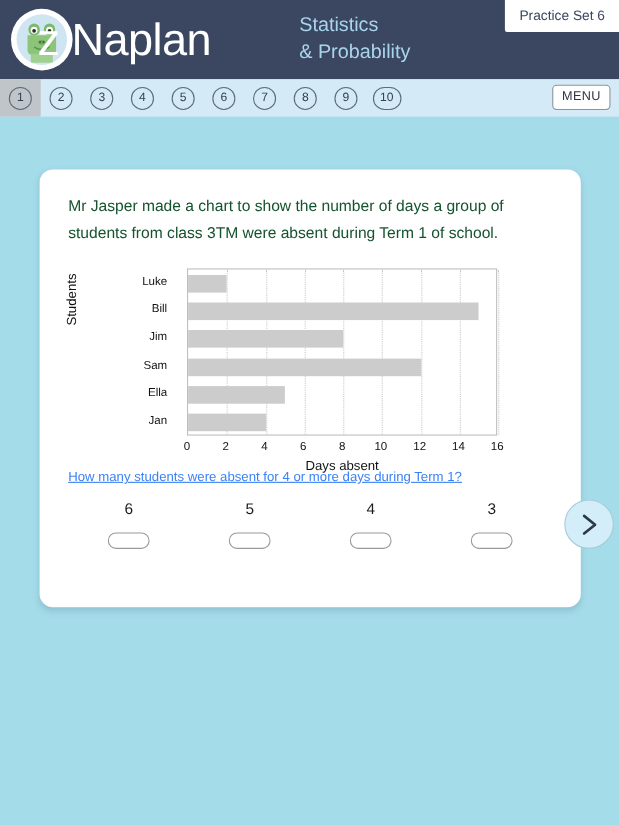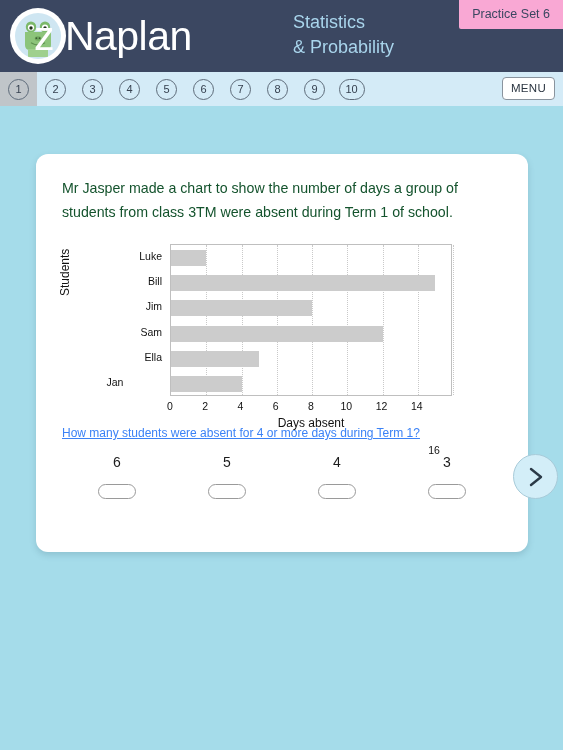--- a/index.html
+++ b/index.html
@@ -49,26 +49,25 @@
     letter-spacing: -0.5px;
     white-space: nowrap;
   }
   .subject {
     position: absolute;
     left: 272px; top: 10px;
     color: #a9d5ec;
     font-size: 18px;
     line-height: 25px;
     white-space: nowrap;
-    margin-left: 21px;
   }
   .practice-tab {
     position: absolute;
     right: 0; top: 0;
-    background: #f9a8d4;
+    background: #ffffff;
     color: #3b4761;
     font-size: 12.5px;
     padding: 7px 13px 8px 13px;
     border-radius: 0 0 0 2px;
     white-space: nowrap;
   }
 
   
   .navbar {
     position: relative;
@@ -157,21 +156,21 @@
     position: absolute;
     left: 0;
     height: 16px;
   }
   .bar {
     height: 100%;
     background: #cccccc;
   }
   .ytick {
     position: absolute;
-    right: 2px;
+    right: 12px;
     width: 100px;
     text-align: right;
     font-size: 10.5px;
     color: #111;
     padding-right: 6px;
     margin-left: 12px;
   }
   .ytick-wrap { position: absolute; left: 0; top: 4px; width: 108px; height: 152px; }
   .xticks {
     position: absolute;
@@ -318,21 +317,21 @@
     <div class="prompt">Mr Jasper made a chart to show the number of days a group of students from class 3TM were absent during Term 1 of school.</div>
 
     <div class="chart-area">
       <div class="ylabel">Students</div>
       <div class="ytick-wrap" id="ytick-wrap">
           <div class="ytick" style="top: 5.66667px;">Luke</div>
           <div class="ytick" style="top: 31px;">Bill</div>
           <div class="ytick" style="top: 56.3333px;">Jim</div>
           <div class="ytick" style="top: 81.6667px;">Sam</div>
           <div class="ytick" style="top: 107px;">Ella</div>
-          <div class="ytick" style="top: 132.333px; text-align: center;">Jan</div>
+          <div class="ytick" style="top: 132.333px;">Jan</div>
         </div>
       <div class="plot" id="plot">
           <div class="gridline" style="left: 35.25px;"></div>
           <div class="gridline" style="left: 70.5px;"></div>
           <div class="gridline" style="left: 105.75px;"></div>
           <div class="gridline" style="left: 141px;"></div>
           <div class="gridline" style="left: 176.25px;"></div>
           <div class="gridline" style="left: 211.5px;"></div>
           <div class="gridline" style="left: 246.75px;"></div>
           <div class="gridline" style="left: 282px;"></div>
@@ -357,21 +356,21 @@
         </div>
       <div class="xticks" id="xticks">
           <div class="xtick" style="left: 0px;">0</div>
           <div class="xtick" style="left: 35.25px;">2</div>
           <div class="xtick" style="left: 70.5px;">4</div>
           <div class="xtick" style="left: 105.75px;">6</div>
           <div class="xtick" style="left: 141px;">8</div>
           <div class="xtick" style="left: 176.25px;">10</div>
           <div class="xtick" style="left: 211.5px;">12</div>
           <div class="xtick" style="left: 246.75px; text-align: right;">14</div>
-          <div class="xtick" style="left: 264px; margin-top: 44px;">16</div>
+          <div class="xtick" style="left: 282px;">16</div>
         </div>
       <div class="xlabel">Days absent</div>
     </div>
 
     <div class="question">How many students were absent for 4 or more days during Term 1?</div>
 
     <div class="options" id="options">
         <div class="option">
           <div class="option-label">6</div>
           <div class="option-pill"></div>

